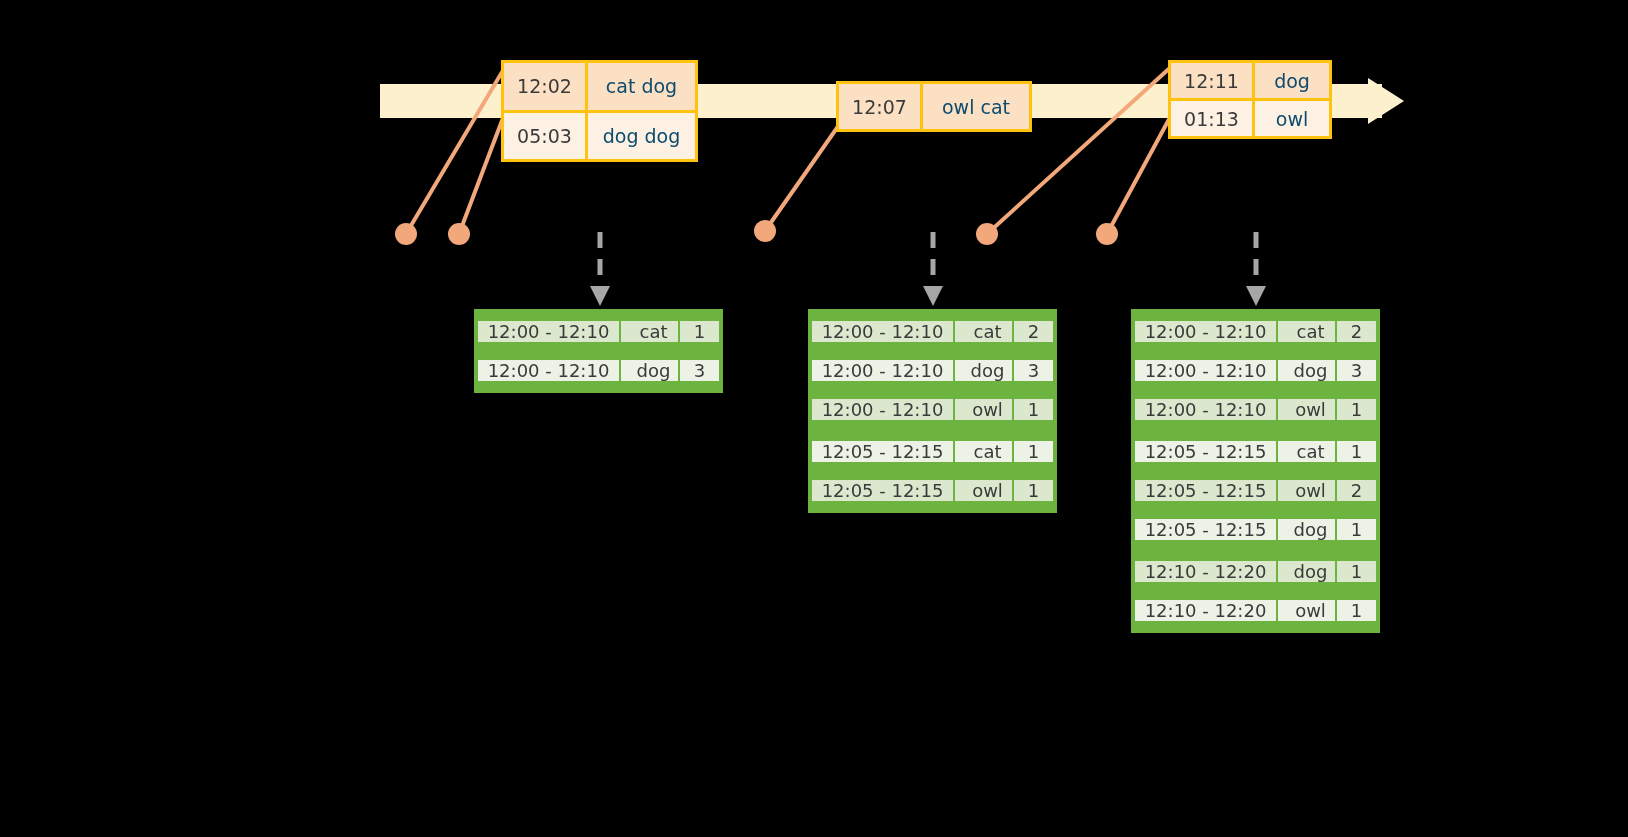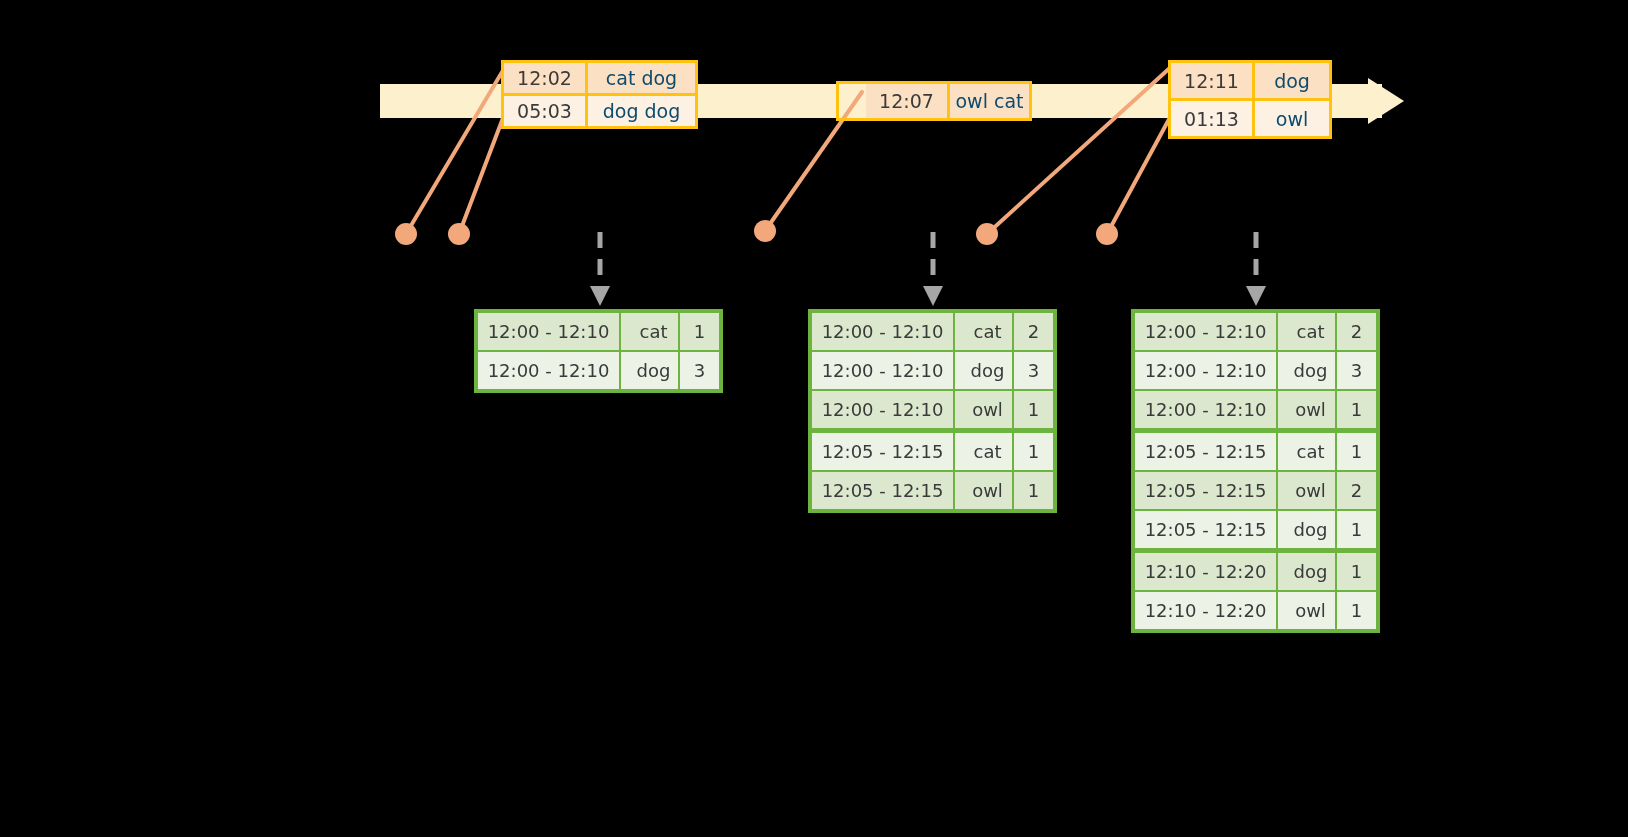--- a/index.html
+++ b/index.html
@@ -71,22 +71,22 @@
   .event-words {
     flex: 1 1 auto;
     display: flex;
     align-items: center;
     justify-content: center;
     font-size: 19px;
     color: #0c4a6e;
     box-sizing: border-box;
   }
 
-  #event-box-1 { left: 501px; top: 60px;  width: 197px; height: 69px; }
-  #event-box-2 { left: 836px; top: 81px;  width: 196px; height: 40px; padding-left: 27px; }
+  #event-box-1 { left: 501px; top: 60px;  width: 197px; height: 102px; }
+  #event-box-2 { left: 836px; top: 81px;  width: 196px; height: 51px; }
   #event-box-3 { left: 1168px; top: 60px; width: 164px; height: 79px; }
 
   
   #connectors {
     position: absolute;
     left: 0; top: 0;
     width: 1628px; height: 837px;
     pointer-events: none;
   }
 
@@ -106,20 +106,21 @@
     border: 4px solid #6CB33F;
     box-sizing: border-box;
     background: #6CB33F;
     display: flex;
     flex-direction: column;
   }
   .res-row {
     display: flex;
     flex-direction: row;
     height: 37px;
+    align-items: center;
   }
   .res-row.shade-dark  .res-cell { background: #DCE8CE; }
   .res-row.shade-light .res-cell { background: #EDF2E6; }
   .res-row + .res-row { margin-top: 2px; }
   .res-row.group-start { margin-top: 5px; }
   .res-cell {
     display: flex;
     align-items: center;
     justify-content: center;
     font-size: 18px;

